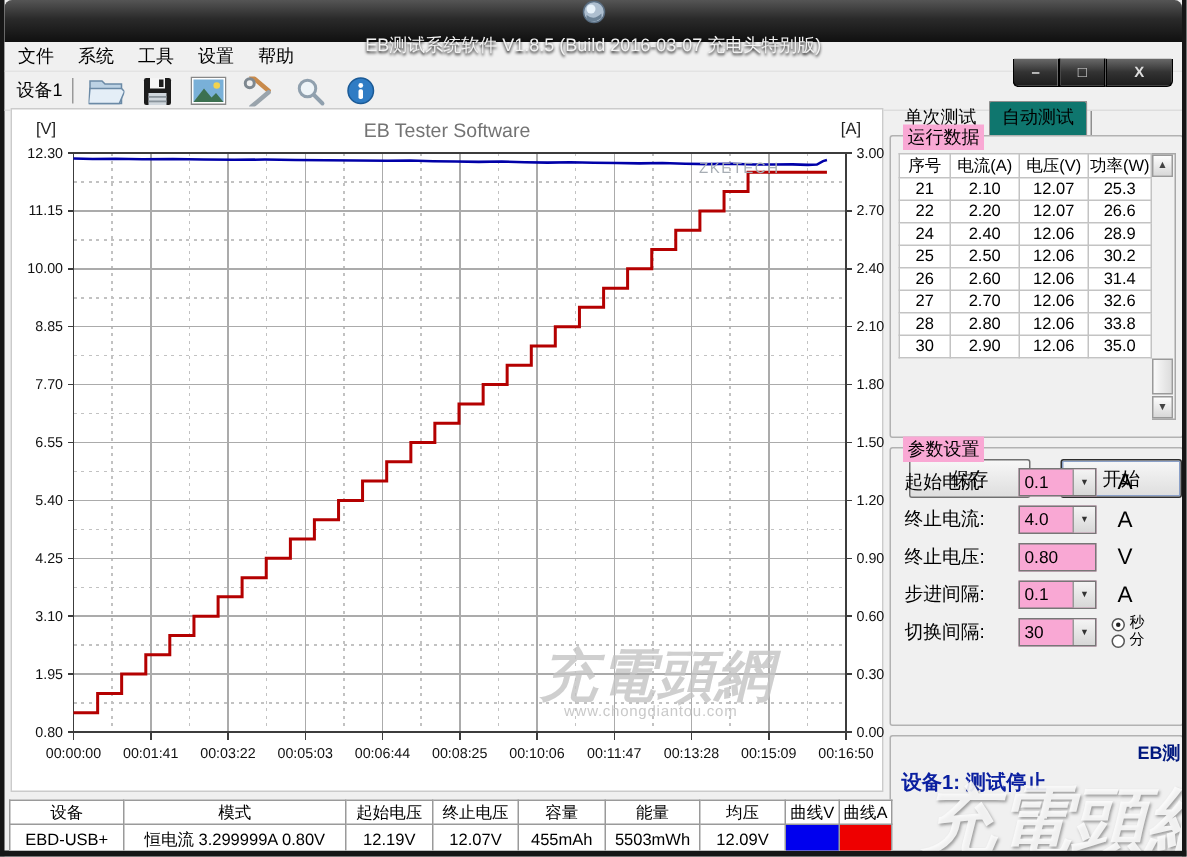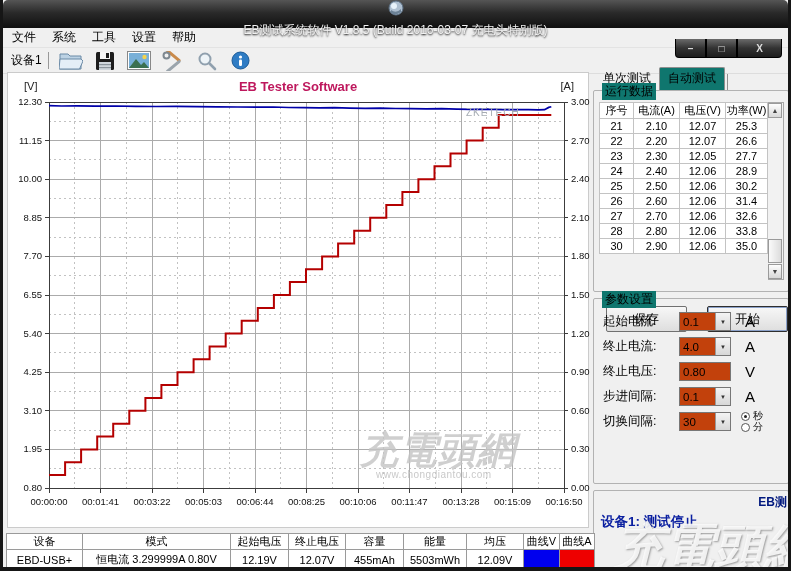--- a/index.html
+++ b/index.html
@@ -23,36 +23,36 @@
   .menubar{height:20px;display:flex;align-items:center;background:#f0f0f0;font-size:12px;
     padding-left:1px;border-bottom:1px solid #e3e3e3;}
   .menu-item{padding:2px 8px;}
   .toolbar{height:26px;display:flex;align-items:center;background:#f0f0f0;font-size:12px;
     padding-left:8px;border-bottom:1px solid #ddd;}
   .tb-sep{width:1px;height:17px;background:#999;margin:0 8px 0 6px;}
   .tb-icon{width:28px;height:22px;display:flex;align-items:center;justify-content:center;margin-right:6px;}
   
   .chart-panel{position:absolute;left:4px;top:72px;width:582px;height:456px;background:#fff;
     border:1px solid #cbcbcb;}
-  .chart-title{position:absolute;left:0;right:0;top:6px;text-align:center;font-size:13px;color:#be185d;font-weight:bold;}
+  .chart-title{position:absolute;left:0;right:0;top:6px;text-align:center;font-size:13px;color:#737373;}
   .axis-unit{position:absolute;top:7px;font-size:11px;color:#222;}
   .axis-unit.left{left:16px;} .axis-unit.right{right:14px;}
   .chart-svg{position:absolute;left:0;top:0;}
   .wm-zke{position:absolute;left:458px;top:34px;font-size:10px;color:#a7adb4;letter-spacing:1px;}
   .wm-logo{position:absolute;left:352px;top:352px;font-size:38px;font-weight:bold;font-style:italic;
     color:#c4c4c4;opacity:.8;white-space:nowrap;letter-spacing:1px;}
   .wm-url{position:absolute;left:368px;top:396px;font-size:10px;color:#c9c9c9;letter-spacing:.5px;}
   
   .right-panel{position:absolute;left:590px;top:70px;width:198px;height:501px;}
   .tabs{display:flex;height:20px;font-size:12px;padding-left:2px;align-items:flex-end;}
   .tab{padding:2px 8px 3px;color:#000;}
   .tab.active{background:#0f766e;border:1px solid #8f8f8f;border-bottom:none;border-radius:2px 2px 0 0;}
   .tab-edge{width:1px;height:16px;background:#8f8f8f;margin-left:2px;}
   .group{position:absolute;border:1px solid #b2b2b2;border-radius:2px;}
-  .group-label{position:absolute;top:-8px;left:8px;background:#0f766e;padding:0 3px;font-size:12px;color:#000;}
+  .group-label{position:absolute;top:-8px;left:8px;background:#f9a8d4;padding:0 3px;font-size:12px;color:#000;}
   .g-run{left:0;top:20px;width:196px;height:202px;}
   .g-param{left:0;top:228px;width:196px;height:186px;}
   .g-status{left:0;top:420px;width:196px;height:84px;background:#f0f0f0;}
   
   .rt-wrap{position:absolute;left:5px;top:11px;display:flex;}
   table.rt{border-collapse:collapse;background:#fff;font-size:11px;}
   table.rt th,table.rt td{border:1px solid #c3c3c3;text-align:center;padding:0;height:15px;font-weight:normal;}
   table.rt th{height:16px;}
   table.rt{border:1px solid #888;}
   .col-sn{width:34px;} .col-a{width:46px;} .col-v{width:46px;} .col-w{width:42px;}
@@ -60,21 +60,21 @@
     position:relative;}
   .sb-btn{position:absolute;left:0;width:14px;height:15px;background:linear-gradient(#fdfdfd,#d8d8d8);
     border:1px solid #9a9a9a;font-size:7px;color:#444;display:flex;align-items:center;justify-content:center;}
   .sb-up{top:0;} .sb-dn{bottom:0;}
   .sb-thumb{position:absolute;left:0;width:14px;height:24px;bottom:16px;
     background:linear-gradient(90deg,#fafafa,#dcdcdc);border:1px solid #9a9a9a;}
   
   .param-rows{position:absolute;left:0;top:10px;width:100%;}
   .param-row{display:flex;align-items:center;height:25px;padding-left:9px;}
   .p-label{width:76px;font-size:12.5px;color:#000;}
-  .combo,.edit{width:52px;height:19px;border:1px solid #777;background:#c2410c;display:flex;align-items:center;}
+  .combo,.edit{width:52px;height:19px;border:1px solid #777;background:#f9a8d4;display:flex;align-items:center;}
   .combo-val,.edit-val{flex:1;font-size:11.5px;padding-left:3px;color:#000;}
   .combo-btn{width:15px;align-self:stretch;background:linear-gradient(#f4f4f4,#d7d7d7);
     border-left:1px solid #999;font-size:6px;color:#333;display:flex;align-items:center;justify-content:center;}
   .p-unit{font-size:15px;margin-left:14px;color:#000;}
   .radio-col{display:flex;flex-direction:column;margin-left:10px;font-size:10px;line-height:10px;gap:1px;color:#000;}
   .radio-line{display:flex;align-items:center;gap:3px;}
   .radio{width:9px;height:9px;border:1px solid #555;border-radius:50%;background:#fff;position:relative;display:inline-block;}
   .radio.sel::after{content:'';position:absolute;inset:2px;border-radius:50%;background:#222;}
   .param-btns{display:flex;padding-left:12px;margin-top:7px;gap:20px;}
   .btn{width:84px;height:26px;background:linear-gradient(#f7f7f7,#dedede);border:1px solid #707070;
@@ -322,26 +322,20 @@
                   <td>12.07</td>
                   <td>25.3</td>
                 </tr>
                 <tr>
                   <td>22</td>
                   <td>2.20</td>
                   <td>12.07</td>
                   <td>26.6</td>
                 </tr>
                 <tr>
-                  <td>23</td>
-                  <td>2.30</td>
-                  <td>12.05</td>
-                  <td>27.7</td>
-                </tr>
-                <tr>
                   <td>24</td>
                   <td>2.40</td>
                   <td>12.06</td>
                   <td>28.9</td>
                 </tr>
                 <tr>
                   <td>25</td>
                   <td>2.50</td>
                   <td>12.06</td>
                   <td>30.2</td>

